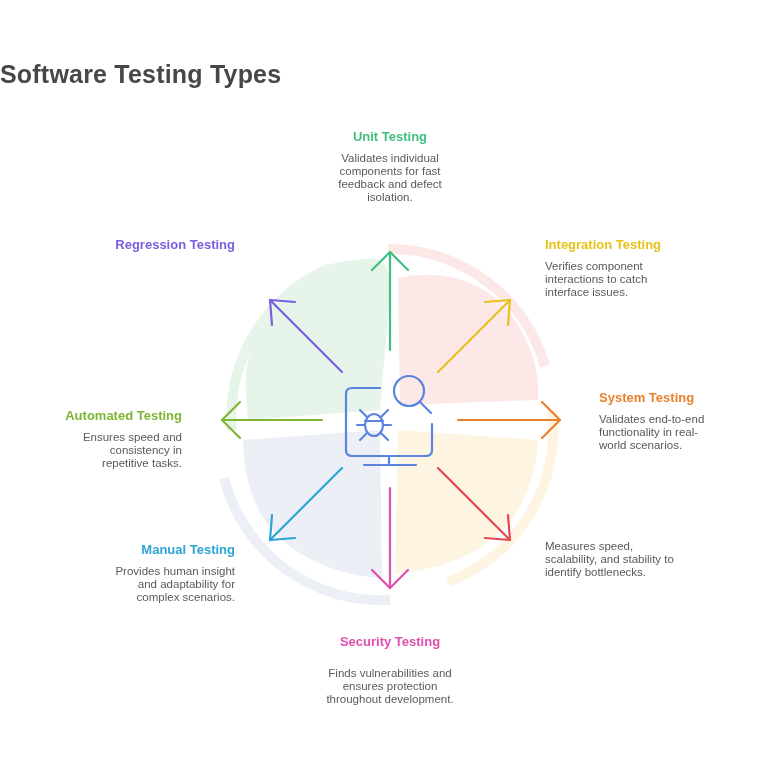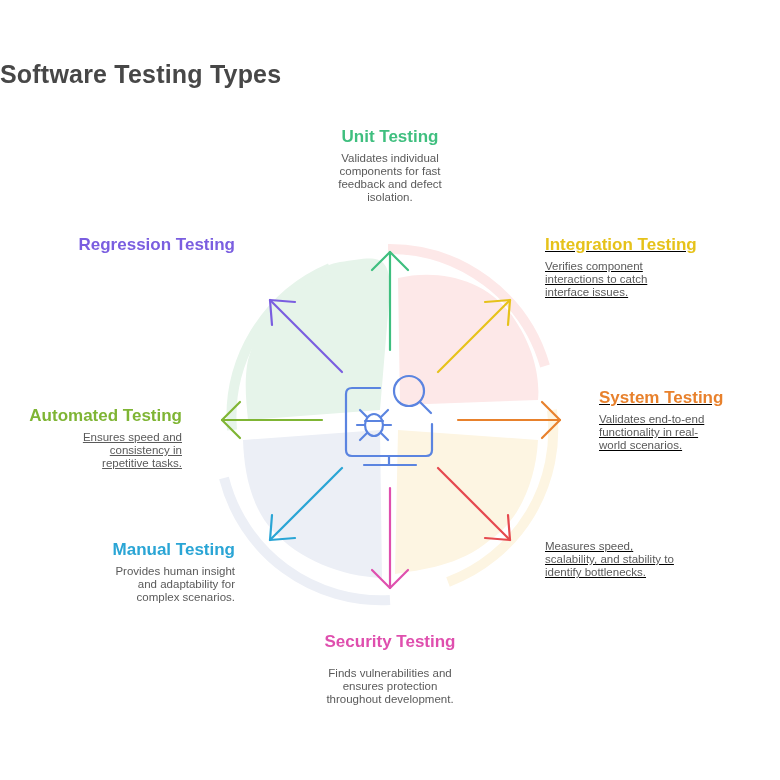--- a/index.html
+++ b/index.html
@@ -2,25 +2,25 @@
 <html><head>
   <meta charset="utf-8">
   <style>
     html, body { margin: 0; padding: 0; background: #ffffff; }
     body { width: 780px; height: 780px; position: relative; overflow: hidden;
            font-family: "Liberation Sans", "DejaVu Sans", sans-serif; }
     .title { position: absolute; top: 60px; left: 0; width: 780px; text-align: left;
              font-size: 25px; font-weight: 700; color: #474747; letter-spacing: 0.2px; }
     .diagram { position: absolute; left: 0; top: 0; width: 780px; height: 780px; }
     .item { position: absolute; width: 160px; }
-    .item h3 { margin: 0 0 6px 0; font-size: 17px; font-weight: 700; line-height: 18px; }
+    .item h3 { margin: 0 0 6px 0; font-size: 13px; font-weight: 700; line-height: 18px; }
     .item p { margin: 0; font-size: 11.5px; line-height: 13px; color: #5a5a5a; }
     .center-align { text-align: center; }
     .right-align { text-align: right; }
-    .left-align { text-align: left; text-decoration: underline; }
+    .left-align { text-align: left; }
   </style>
 </head>
 <body>
 
 <div class="title">Software Testing Types</div>
 
 <svg class="diagram" viewBox="0 0 780 780" xmlns="http://www.w3.org/2000/svg">
 
   <g>
 
@@ -115,18 +115,18 @@
   <p style="width:135px;margin:16px auto;">Finds vulnerabilities and ensures protection throughout development.</p>
 </div>
 
 <div class="item right-align" style="left:75px; top:541px;">
   <h3 style="color:#2aa5d5;">Manual Testing</h3>
   <p style="width:140px;margin-left:20px;">Provides human insight and adaptability for complex scenarios.</p>
 </div>
 
 <div class="item right-align" style="left:22px; top:407px;">
   <h3 style="color:#7fb534;">Automated Testing</h3>
-  <p style="width:115px;margin-left:45px;text-decoration:underline;">Ensures speed and consistency in repetitive tasks.</p>
+  <p style="width:115px;margin-left:45px;">Ensures speed and consistency in repetitive tasks.</p>
 </div>
 
 <div class="item right-align" style="left:75px; top:236px;">
   <h3 style="color:#7a5ee0;">Regression Testing</h3>
 </div>
 
 </body></html>

